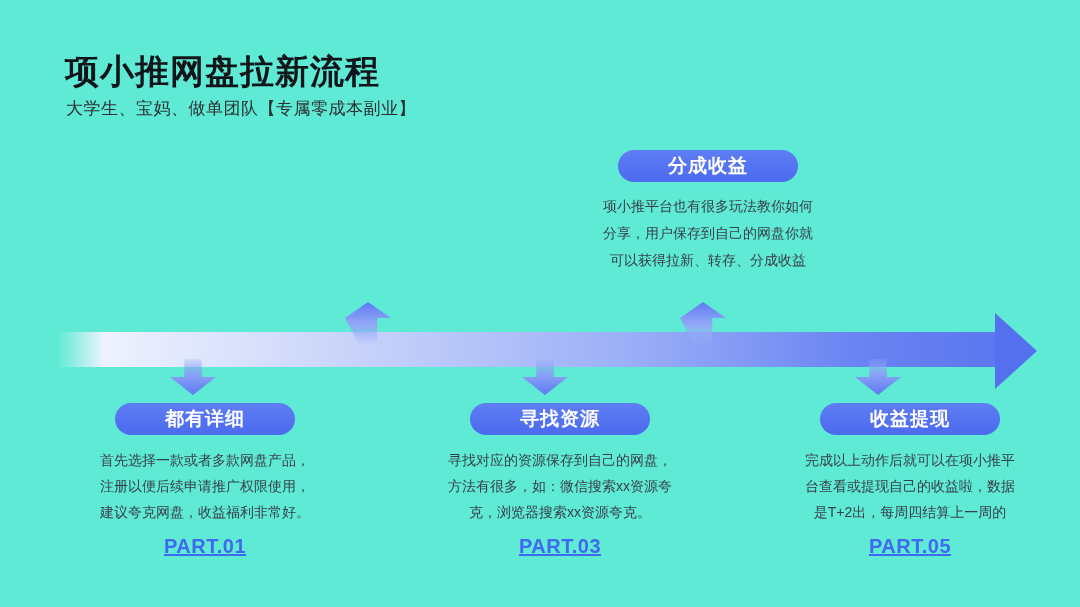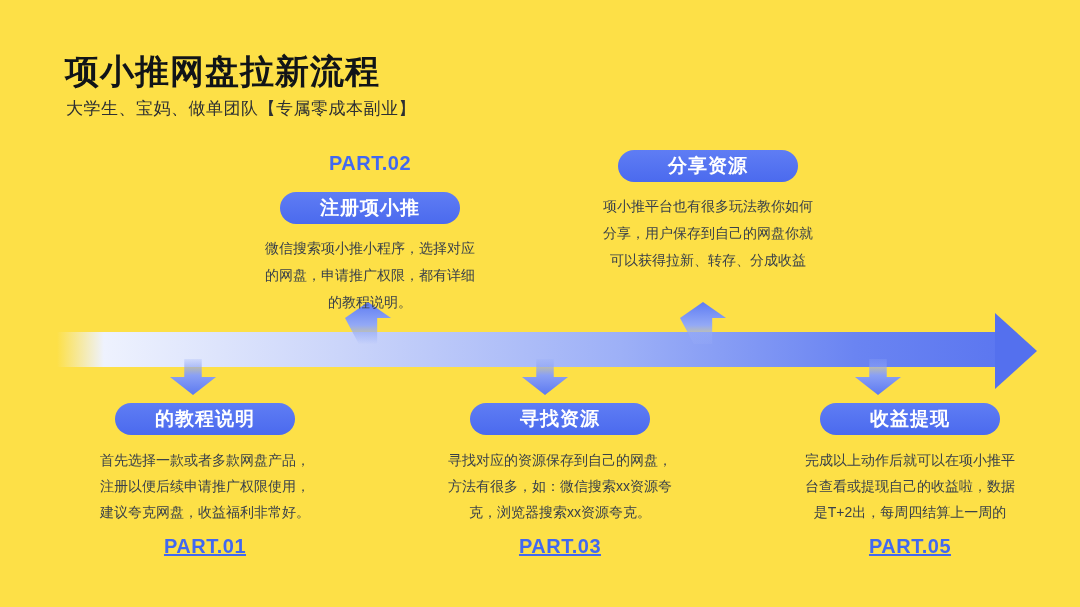--- a/index.html
+++ b/index.html
@@ -1,19 +1,19 @@
 <!DOCTYPE html>
 <html><head>
 <meta charset="utf-8">
 <style>
   html,body{margin:0;padding:0;background:#ffffff;}
   .canvas{
     position:relative;
     width:1080px;height:607px;
-    background:#fde047;
+    background:#5eead4;
     overflow:hidden;
     font-family:"Liberation Sans","DejaVu Sans",sans-serif;
   }
   
   .page-title{
     position:absolute;left:65px;top:50px;
     font-size:34px;font-weight:900;color:#111418;
     letter-spacing:1px;line-height:42px;margin:0;
   }
   .page-subtitle{
@@ -85,42 +85,33 @@
   <div>
     <div class="tl-band"></div>
     <div class="tl-head"></div>
     <div class="conn conn-down" style="left:170px"></div>
     <div class="conn conn-up" style="left:345px"></div>
     <div class="conn conn-down" style="left:522px"></div>
     <div class="conn conn-up" style="left:680px"></div>
     <div class="conn conn-down" style="left:855px"></div>
   </div>
 
-  <div class="step top" style="left:240px">
-    <div class="part-label">PART.02</div>
-    <div class="pill">
-      <span>注册项小推</span>
-    </div>
-    <div class="desc">微信搜索项小推小程序，选择对应
-的网盘，申请推广权限，都有详细
-的教程说明。</div>
-  </div>
 
   <div class="step top" style="left:578px">
     <div class="pill">
-      <span>分享资源</span>
+      <span>分成收益</span>
     </div>
     <div class="desc">项小推平台也有很多玩法教你如何
 分享，用户保存到自己的网盘你就
 可以获得拉新、转存、分成收益</div>
   </div>
 
   <div class="step bottom" style="left:75px">
     <div class="pill">
-      <span>的教程说明</span>
+      <span>都有详细</span>
     </div>
     <div class="desc">首先选择一款或者多款网盘产品，
 注册以便后续申请推广权限使用，
 建议夸克网盘，收益福利非常好。</div>
     <div class="part-label">PART.01</div>
   </div>
 
   <div class="step bottom" style="left:430px">
     <div class="pill">
       <span>寻找资源</span>

